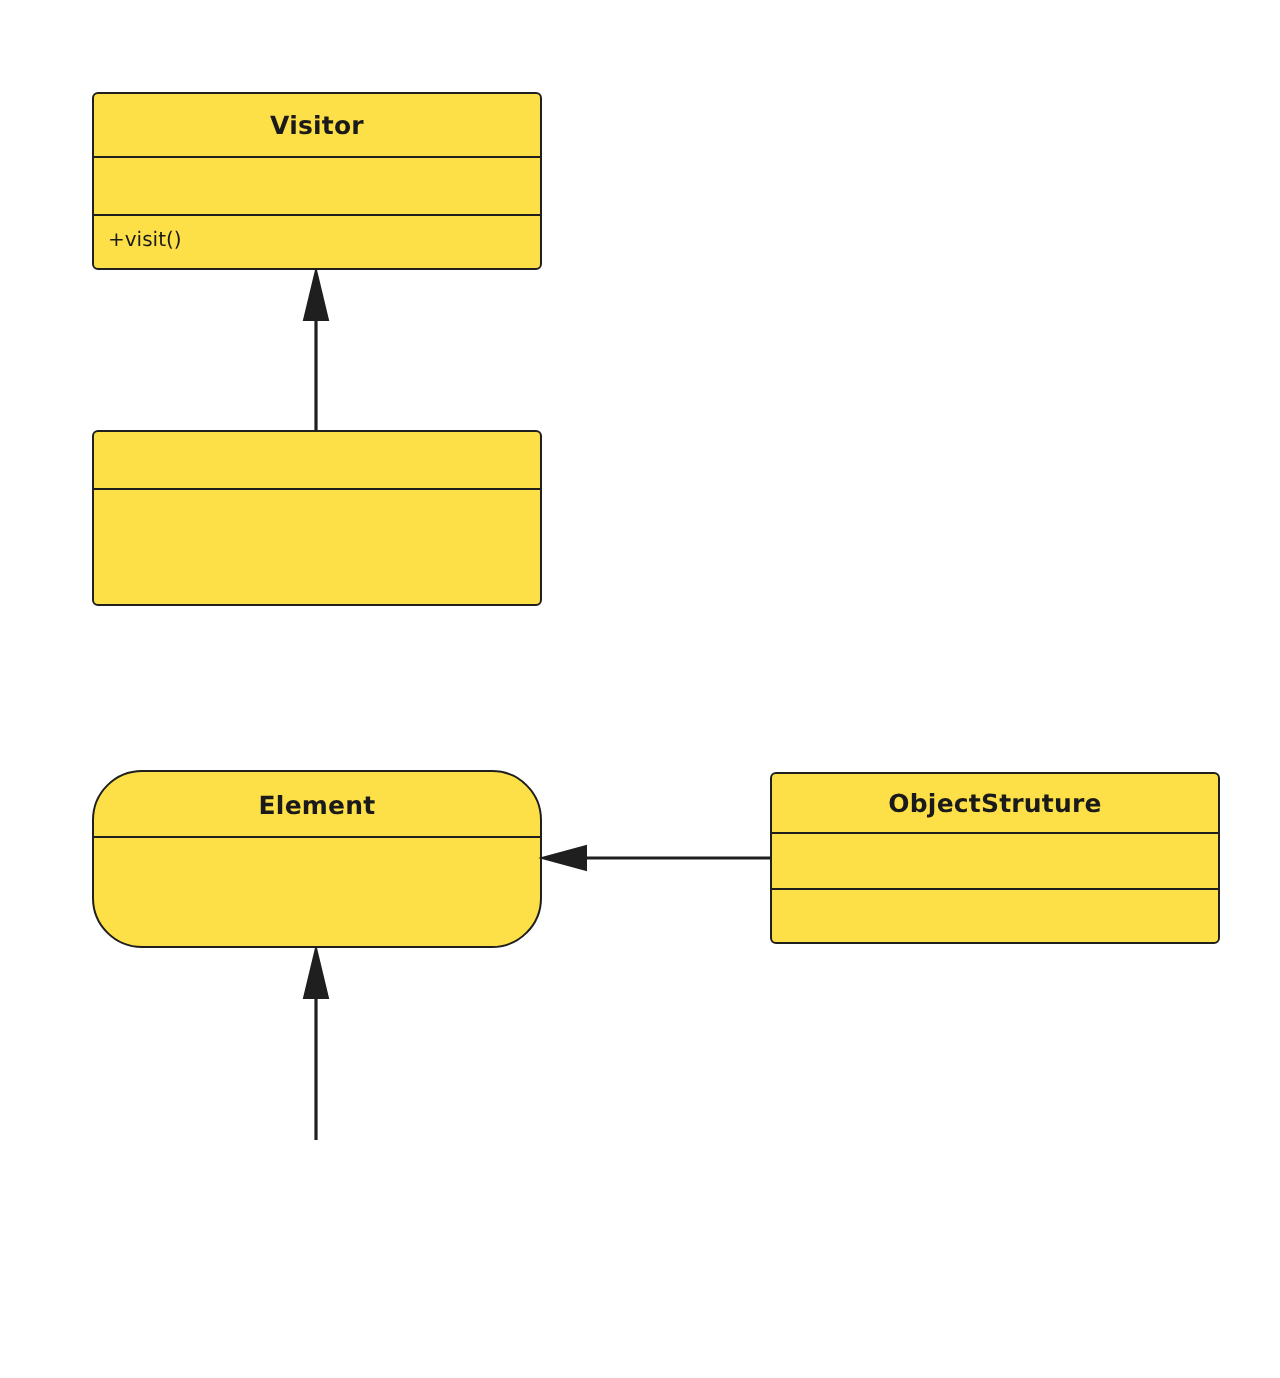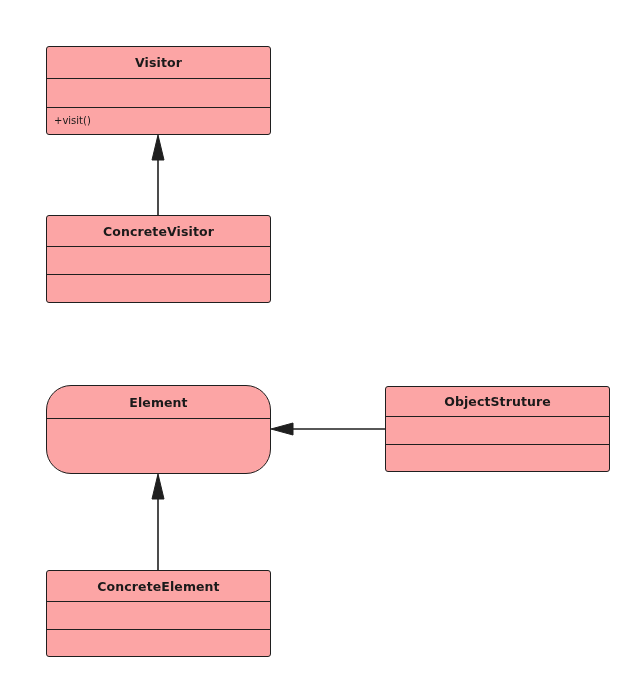--- a/index.html
+++ b/index.html
@@ -21,21 +21,21 @@
     left: 0;
     top: 0;
     width: 640px;
     height: 689px;
   }
 
   
   .uml-class {
     position: absolute;
     box-sizing: border-box;
-    background: #fca5a5;
+    background: #fde047;
     border: 1.6px solid #1f1f1f;
     border-radius: 3px;
     display: flex;
     flex-direction: column;
   }
 
   .uml-compartment {
     box-sizing: border-box;
     position: relative;
     display: flex;
@@ -90,49 +90,39 @@
     <div class="uml-compartment uml-name-compartment" style="height: 32px;">
       <span>Visitor</span>
     </div>
     <div class="uml-compartment uml-attrs-compartment" style="height: 29px;"></div>
     <div class="uml-compartment uml-ops-compartment" style="height: 28px;">
       <span class="uml-member">+visit()</span>
     </div>
   </div>
 
   <div class="uml-class" id="class-concrete-visitor" style="left: 46px; top: 215px; width: 225px; height: 88px;">
-    <div class="uml-compartment uml-name-compartment" style="height: 31px;">
-      <span>ConcreteVisitor</span>
-    </div>
     <div class="uml-compartment uml-attrs-compartment" style="height: 28px;"></div>
     <div class="uml-compartment uml-ops-compartment" style="height: 29px;"></div>
   </div>
 
   <div class="uml-class" id="class-element" style="left: 46px; top: 385px; width: 225px; height: 89px; border-radius: 25px;">
     <div class="uml-compartment uml-name-compartment" style="height: 32px;">
       <span>Element</span>
     </div>
     <div class="uml-compartment uml-attrs-compartment" style="height: 29px;"></div>
   </div>
 
   <div class="uml-class" id="class-object-struture" style="left: 385px; top: 386px; width: 225px; height: 86px;">
     <div class="uml-compartment uml-name-compartment" style="height: 30px; text-align: right;">
       <span>ObjectStruture</span>
     </div>
     <div class="uml-compartment uml-attrs-compartment" style="height: 28px;"></div>
     <div class="uml-compartment uml-ops-compartment" style="height: 28px;"></div>
   </div>
 
-  <div class="uml-class" id="class-concrete-element" style="left: 46px; top: 570px; width: 225px; height: 87px;">
-    <div class="uml-compartment uml-name-compartment" style="height: 31px;">
-      <span>ConcreteElement</span>
-    </div>
-    <div class="uml-compartment uml-attrs-compartment" style="height: 28px;"></div>
-    <div class="uml-compartment uml-ops-compartment" style="height: 28px;"></div>
-  </div>
 
   <svg id="connector-layer" viewBox="0 0 640 689" width="640" height="689">
     <g id="connector-concrete-visitor-to-visitor">
       <line stroke="#1f1f1f" stroke-width="1.6" x1="158" y1="215" x2="158" y2="137"></line>
       <polygon fill="#1f1f1f" stroke="#1f1f1f" stroke-width="1" points="158,135 152,160 164,160"></polygon>
     </g>
     <g id="connector-concrete-element-to-element">
       <line stroke="#1f1f1f" stroke-width="1.6" x1="158" y1="570" x2="158" y2="476"></line>
       <polygon fill="#1f1f1f" stroke="#1f1f1f" stroke-width="1" points="158,474 152,499 164,499"></polygon>
     </g>

